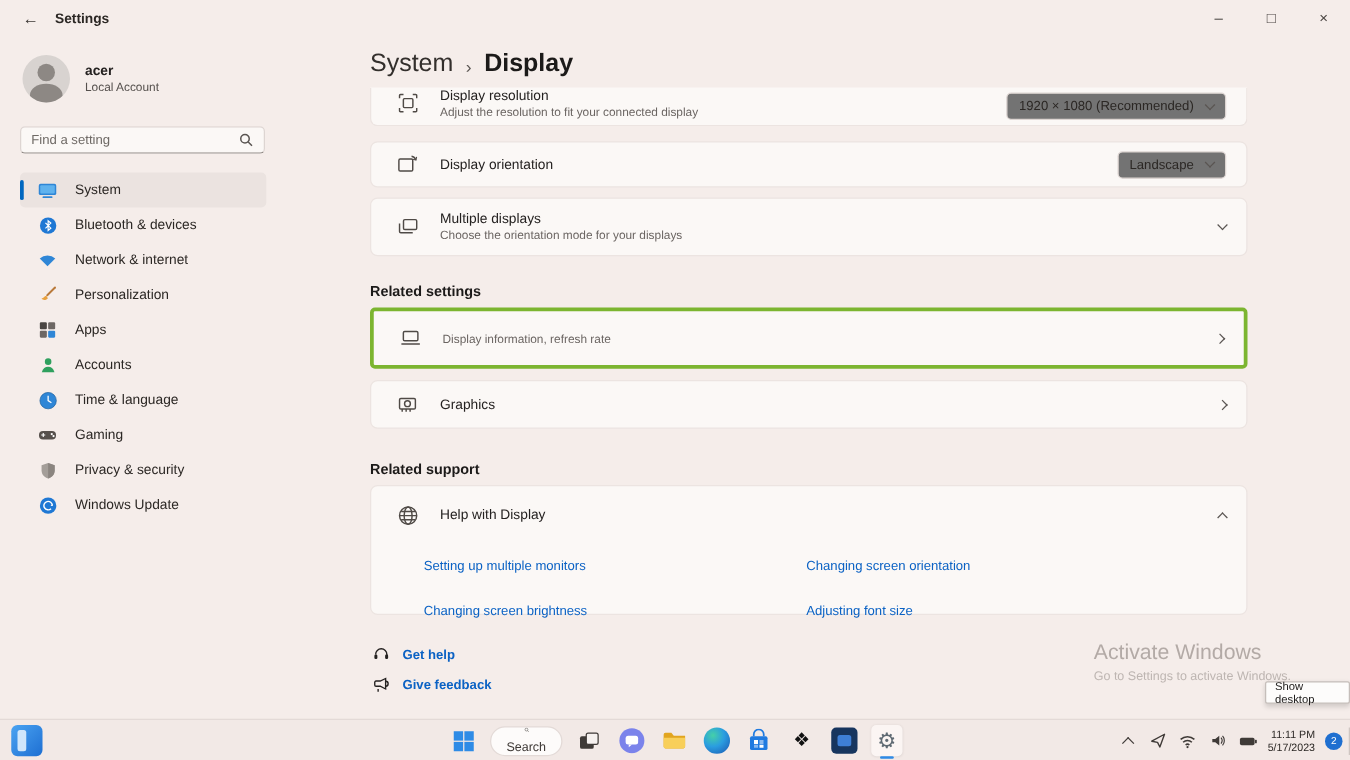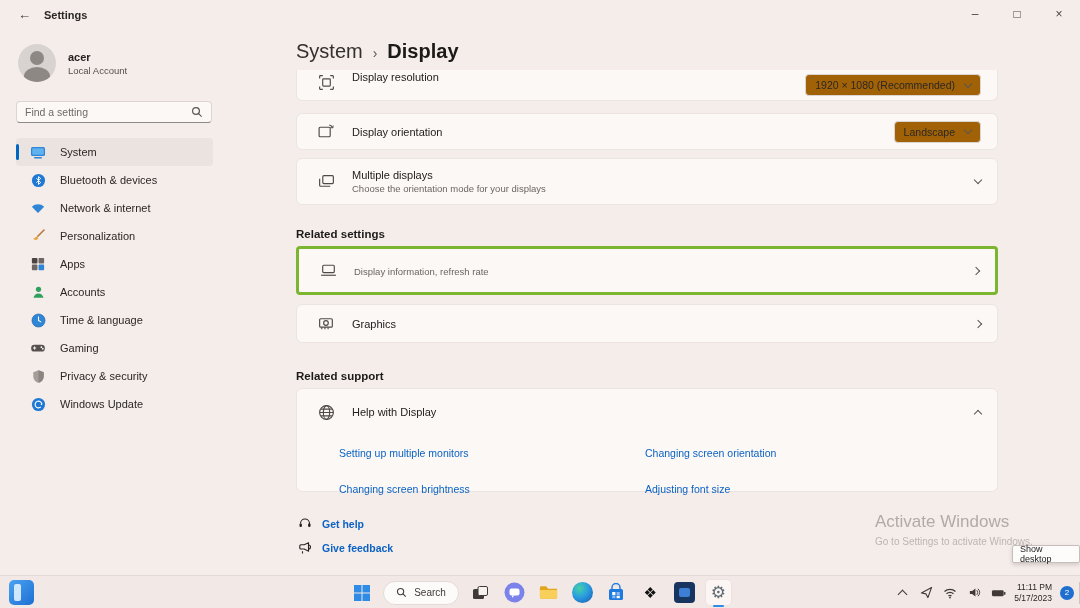--- a/index.html
+++ b/index.html
@@ -40,21 +40,21 @@
   .breadcrumb .sep { font-size:14px; color:#5a5552; padding-top:2px; }
   .breadcrumb .current { font-weight:bold; color:#1c1a19; }
 
   .card { position:absolute; left:0; width:702px; background:#fbf8f6; border:1px solid #ece4e1; border-radius:6px; }
   .card-row { display:flex; align-items:center; height:100%; padding:0 16px 0 20px; gap:16px; }
   .card-icon { width:19px; height:19px; flex:0 0 19px; color:#4f4a46; }
   .card-text { flex:1; }
   .card-title { font-size:11px; color:#242120; }
   .card-sub { font-size:9.5px; color:#6b6562; margin-top:2px; }
 
-  .dropdown { display:flex; align-items:center; gap:10px; background:#a16207; border:1px solid #ddd5d2; border-radius:4px; padding:0 9px; height:22px; font-size:10.5px; color:#2b2724; cursor:pointer; white-space:nowrap; }
+  .dropdown { display:flex; align-items:center; gap:10px; background:#737373; border:1px solid #ddd5d2; border-radius:4px; padding:0 9px; height:22px; font-size:10.5px; color:#2b2724; cursor:pointer; white-space:nowrap; }
 
   .chev { display:inline-block; width:6px; height:6px; border-right:1.4px solid #5a5552; border-bottom:1.4px solid #5a5552; }
   .chev.down { transform:rotate(45deg); margin-top:-3px; }
   .chev.right { transform:rotate(-45deg); }
   .chev.up { transform:rotate(-135deg); margin-top:3px; }
 
   .card1 { top:40px; height:31px; overflow:hidden; border-top:none; border-radius:0 0 6px 6px; }
   .card1 .card-row { align-items:flex-start; padding-top:1px; }
   .card1 .card-icon { margin-top:2px; }
   .card1 .dropdown { margin-top:3px; }
@@ -86,21 +86,21 @@
   .tooltip { position:absolute; left:1012px; top:545px; height:18px; background:#fdfcfb; border:1px solid #c5beba; border-radius:2px; box-shadow:0 2px 4px rgba(0,0,0,.15); display:flex; align-items:center; padding:0 7px; font-size:9px; color:#1c1a19; z-index:5; }
 
   
   .taskbar { position:absolute; left:0; bottom:0; width:1080px; height:33px; background:#f2e9e6; border-top:1px solid #e3dad7; }
   .tb-left { position:absolute; left:9px; top:4px; width:25px; height:25px; border-radius:5px; background:linear-gradient(135deg,#4aa3f2,#1e6fd2); padding:4px 5px; cursor:pointer; }
   .tb-left .pane { width:7px; height:17px; background:#cfe6fb; border-radius:2px; }
   .tb-center { position:absolute; left:0; right:0; top:0; height:33px; display:flex; align-items:center; justify-content:center; gap:9px; }
   .tb-icon { width:25px; height:25px; display:flex; align-items:center; justify-content:center; cursor:pointer; border-radius:4px; position:relative; }
   .tb-icon.active { background:#fbf5f3; box-shadow:0 0 2px rgba(0,0,0,.08); }
   .tb-icon.active::after { content:""; position:absolute; bottom:-2px; left:7px; width:11px; height:2.5px; border-radius:2px; background:#2e8be6; }
-  .search-pill { height:24px; background:#fdfbfa; border:1px solid #e3dad7; border-radius:12px; display:flex; align-items:center; gap:7px; padding:0 12px; cursor:pointer; }
+  .search-pill { height:24px; background:#fdfbfa; border:1px solid #e3dad7; border-radius:12px; display:flex; align-items:center; gap:7px; padding:0 12px; cursor:pointer;flex-direction:column; }
   .search-pill span { font-size:10px; color:#3f3a37; }
   .gear-glyph { font-size:17px; color:#5f6a73; line-height:1; }
   .dropbox-glyph { font-size:15px; color:#111; line-height:1; }
   .edge-circle { width:21px; height:21px; border-radius:50%; background:radial-gradient(circle at 35% 30%, #45d0a8 0%, #2a9de0 45%, #1b55b0 100%); }
   .darkapp { width:21px; height:21px; border-radius:4px; background:#17355e; display:flex; align-items:center; justify-content:center; }
   .darkapp .inner { width:11px; height:9px; border-radius:2px; background:#3e7fd6; }
 
   .tb-tray { position:absolute; right:6px; top:0; height:33px; display:flex; align-items:center; gap:8px; }
   .tray-icon { display:flex; align-items:center; justify-content:center; width:16px; height:16px; cursor:pointer; color:#3f3a37; }
   .tray-chev { width:7px; height:7px; border-right:1.5px solid #3f3a37; border-bottom:1.5px solid #3f3a37; transform:rotate(-135deg); margin-top:4px; }
@@ -253,20 +253,21 @@
     </div>
 
     <div class="card card1">
       <div class="card-row">
         <svg class="card-icon" viewBox="0 0 18 18" fill="none" stroke="#4f4a46" stroke-width="1.1">
             <path d="M5.5 2.5H3.2a.7.7 0 00-.7.7v2.1M12.5 2.5h2.3a.7.7 0 01.7.7v2.1M5.5 15.5H3.2a.7.7 0 01-.7-.7v-2.1M12.5 15.5h2.3a.7.7 0 00.7-.7v-2.1"></path>
             <rect x="5.4" y="5.6" width="7.2" height="6.8" rx=".8"></rect>
           </svg>
         <div class="card-text">
           <div class="card-title">Display resolution</div>
+          <div class="card-sub">Adjust the resolution to fit your connected display</div>
         </div>
         <div class="dropdown">
           <span>1920 × 1080 (Recommended)</span>
           <span class="chev down"></span>
         </div>
       </div>
     </div>
 
     <div class="card card2">
       <div class="card-row">

